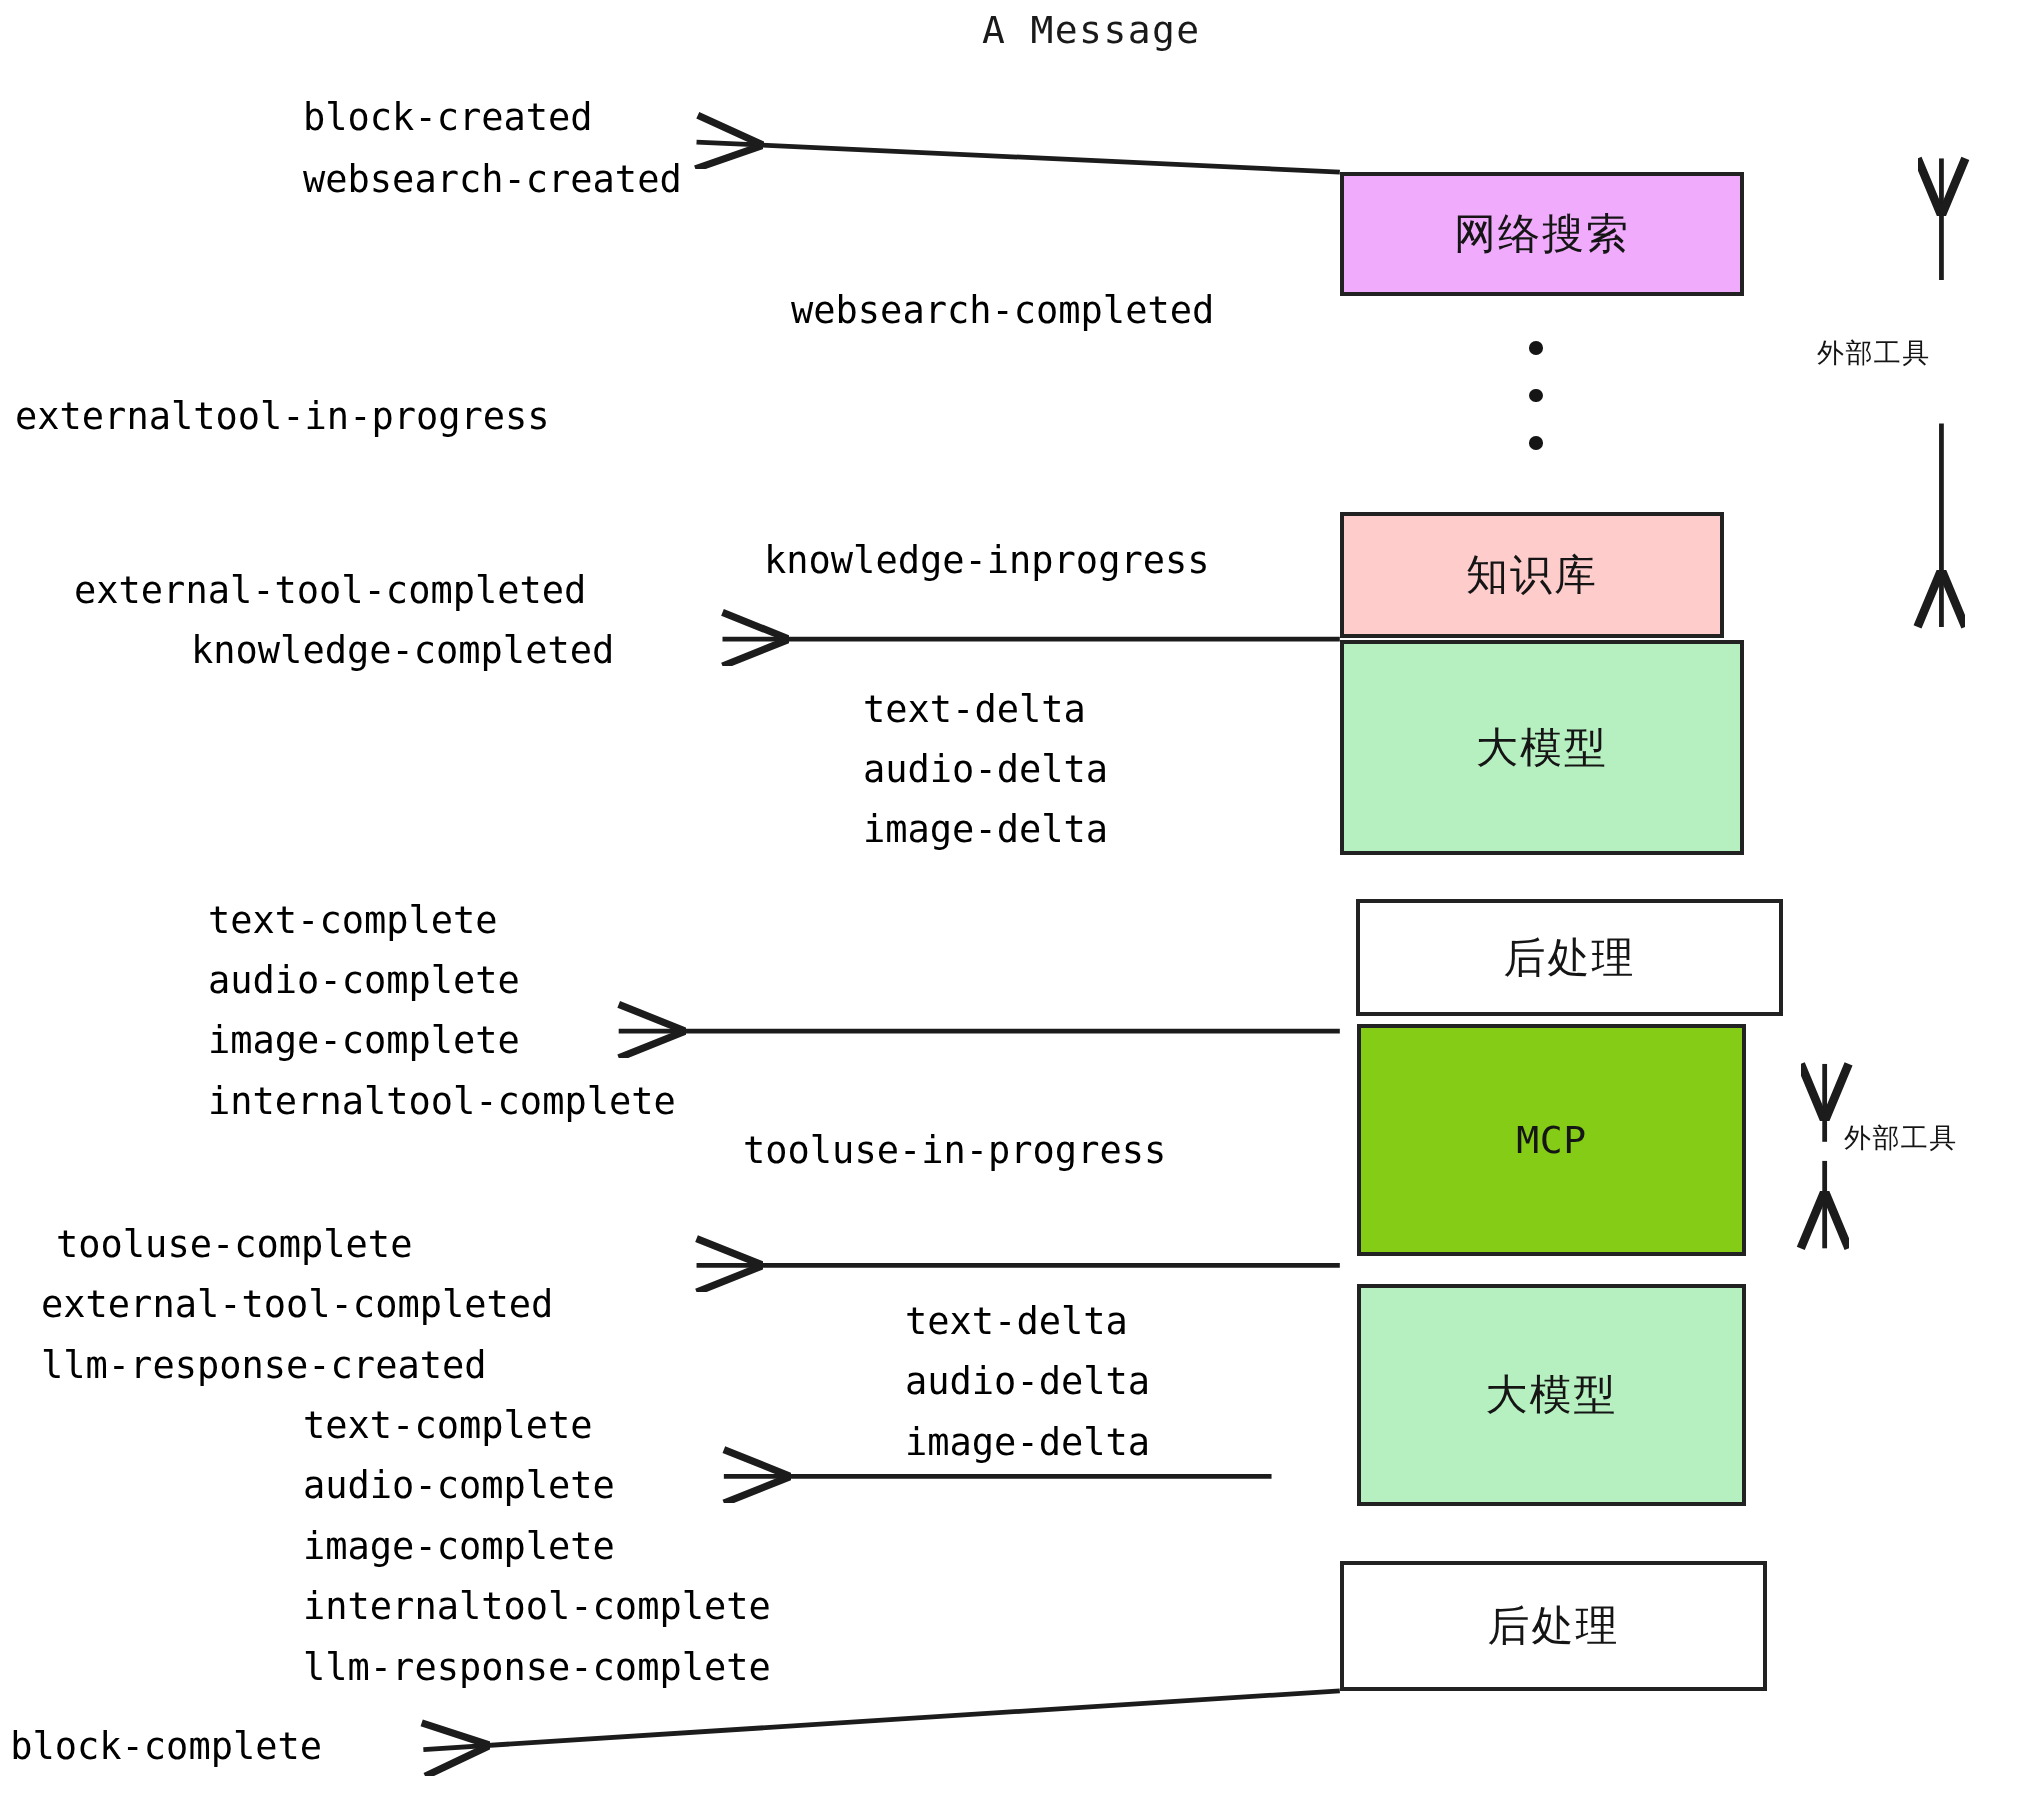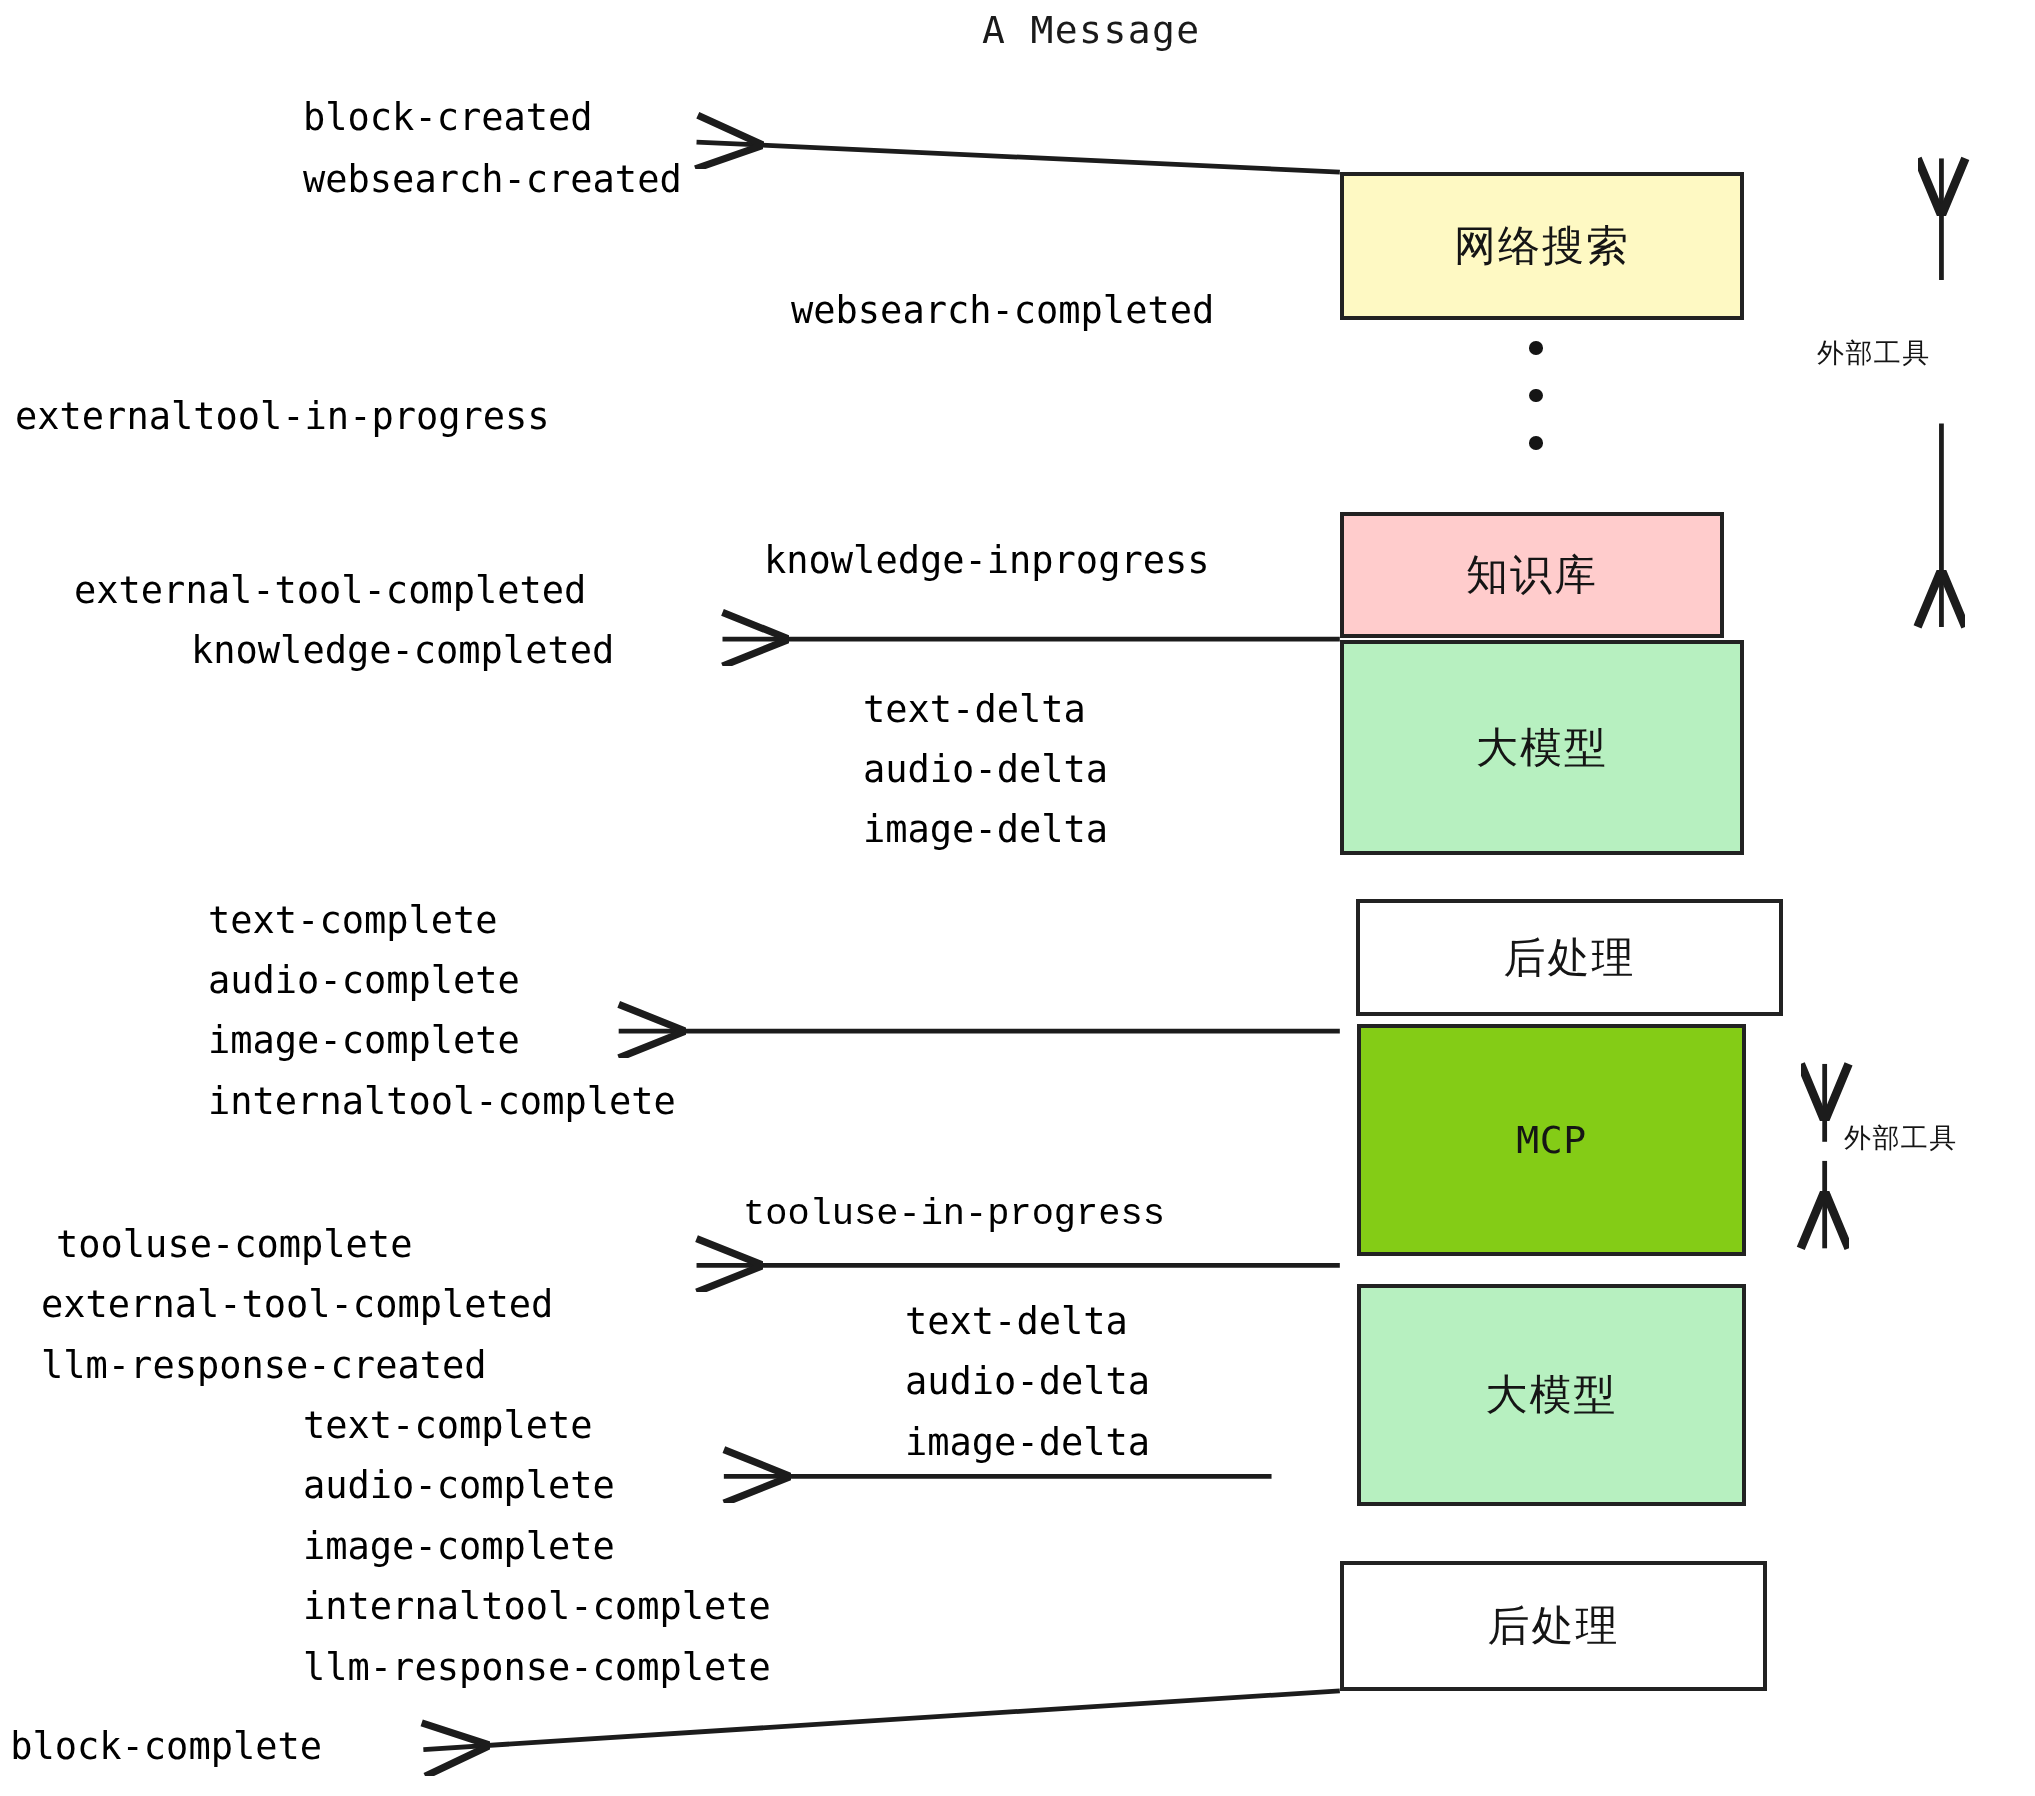--- a/index.html
+++ b/index.html
@@ -109,21 +109,21 @@
 
     <line x1="1962" y1="2476" x2="620" y2="2562" stroke="#1c1c1c" stroke-width="7" marker-end="url(#ah)"></line>
 
     <line x1="2843" y1="410" x2="2843" y2="232" stroke="#1c1c1c" stroke-width="7" marker-end="url(#ahs)"></line>
     <line x1="2843" y1="620" x2="2843" y2="918" stroke="#1c1c1c" stroke-width="7" marker-end="url(#ahs)"></line>
 
     <line x1="2672" y1="1672" x2="2672" y2="1558" stroke="#1c1c1c" stroke-width="7" marker-end="url(#ahs)"></line>
     <line x1="2672" y1="1700" x2="2672" y2="1828" stroke="#1c1c1c" stroke-width="7" marker-end="url(#ahs)"></line>
   </svg>
 
-  <div class="nodebox" style="left:1340px; top:172px; width:404px; height:148px; background:#fef9c3;">网络搜索</div>
+  <div class="nodebox" style="left:1340px; top:172px; width:404px; height:124px; background:#f0abfc;">网络搜索</div>
 
   <div class="vdots" style="left:1529px; top:341px; width:13.7px; height:109px;">
     <i></i>
       <i></i>
       <i></i>
   </div>
 
   <div class="nodebox" style="left:1340px; top:512px; width:384px; height:126px; background:#FFCCCC;">知识库</div>
 
   <div class="nodebox" style="left:1340px; top:640px; width:404px; height:215px; background:#B7F0C0;">大模型</div>
@@ -162,21 +162,21 @@
   <div class="evt" style="left:863px; top:811px;">image-delta</div>
 
   <div class="evt" style="left:208px; top:902px;">text-complete</div>
 
   <div class="evt" style="left:208px; top:962px;">audio-complete</div>
 
   <div class="evt" style="left:208px; top:1022px;">image-complete</div>
 
   <div class="evt" style="left:208px; top:1083px;">internaltool-complete</div>
 
-  <div class="evt" style="left:743px; top:1196px;font-family:Liberation Mono, monospace;">tooluse-in-progress</div>
+  <div class="evt" style="left:743px; top:1132px;">tooluse-in-progress</div>
 
   <div class="evt" style="left:36px; top:1226px;margin-left:20px;">tooluse-complete</div>
 
   <div class="evt" style="left:41px; top:1286px;">external-tool-completed</div>
 
   <div class="evt" style="left:41px; top:1347px;">llm-response-created</div>
 
   <div class="evt" style="left:905px; top:1303px;">text-delta</div>
 
   <div class="evt" style="left:905px; top:1363px;">audio-delta</div>

